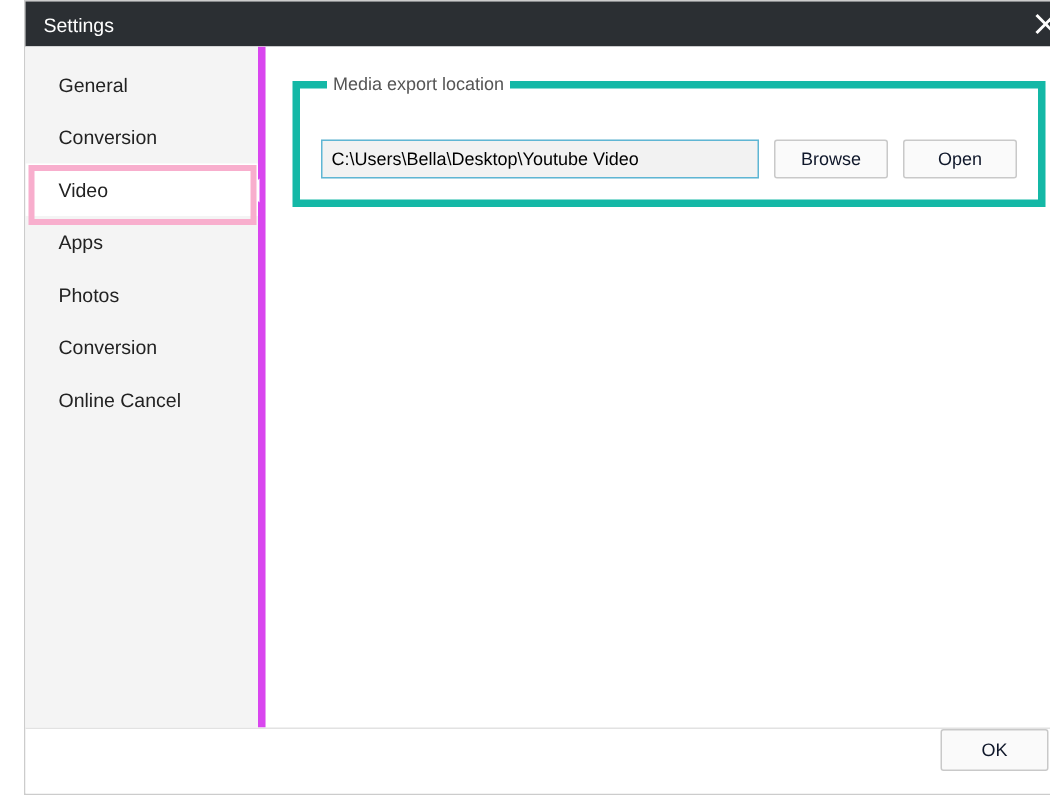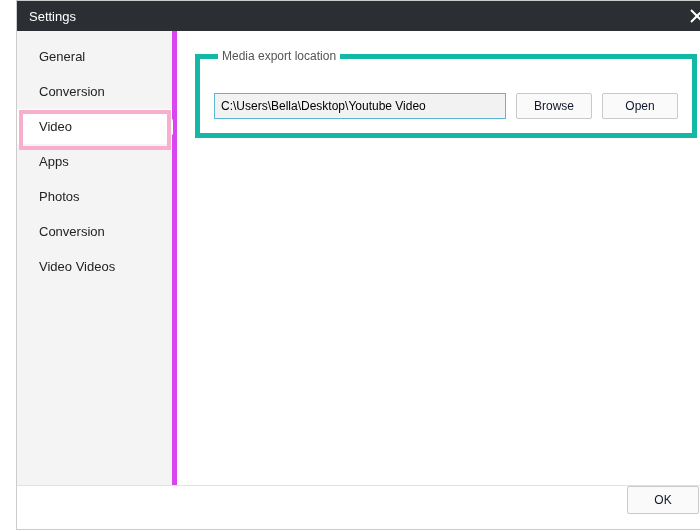--- a/index.html
+++ b/index.html
@@ -175,21 +175,21 @@
       <div class="sidebar-item">
         <span>Apps</span>
       </div>
       <div class="sidebar-item">
         <span>Photos</span>
       </div>
       <div class="sidebar-item">
         <span>Conversion</span>
       </div>
       <div class="sidebar-item">
-        <span>Video Videos</span>
+        <span>Online Cancel</span>
       </div>
       <div class="highlight-box"></div>
     </div>
 
     <div class="content">
       <fieldset class="group">
         <legend>Media export location</legend>
         <div class="row">
           <input type="text" class="path-input" value="C:\Users\Bella\Desktop\Youtube Video" style="">
           <button class="btn">Browse</button>

